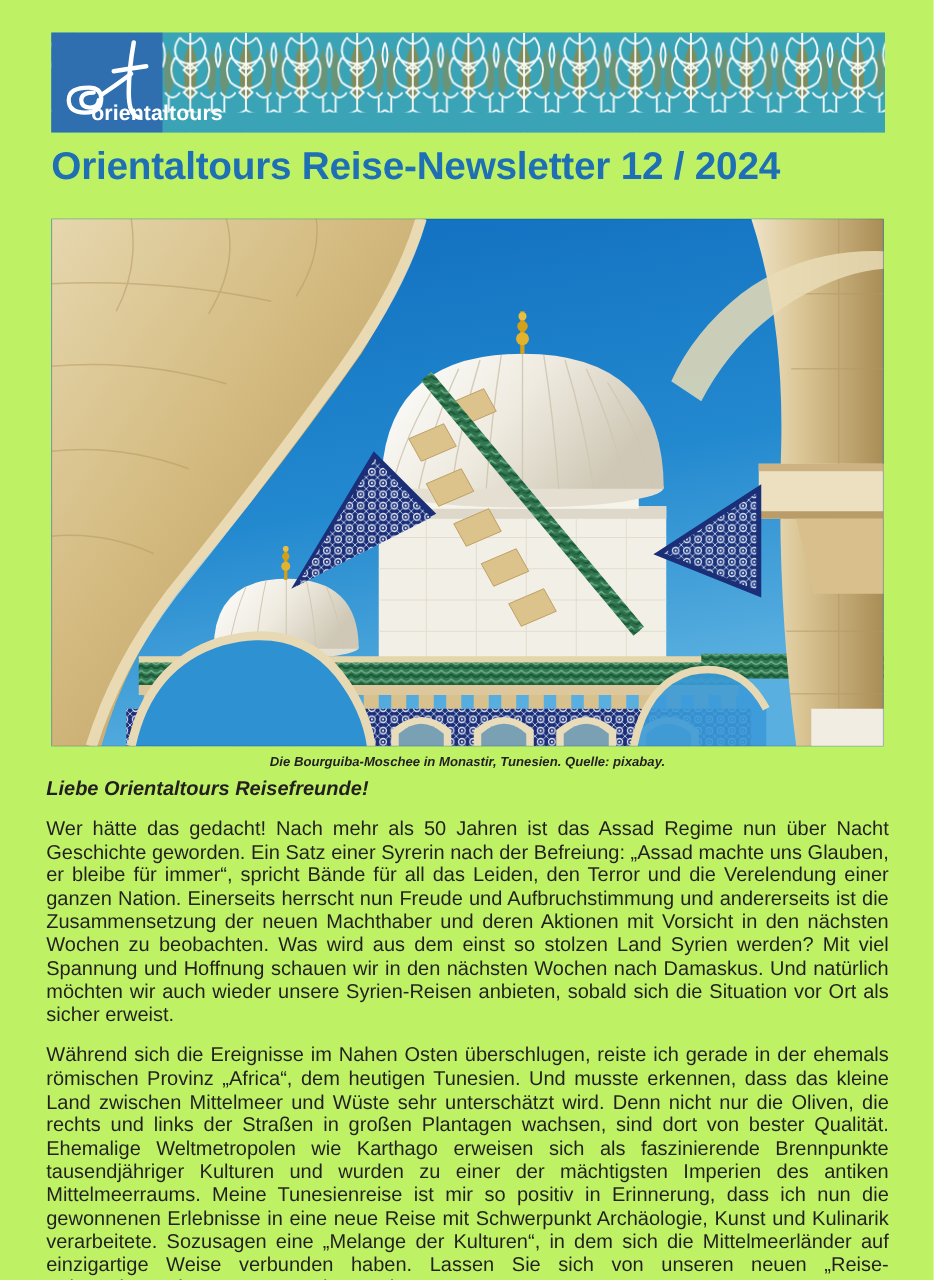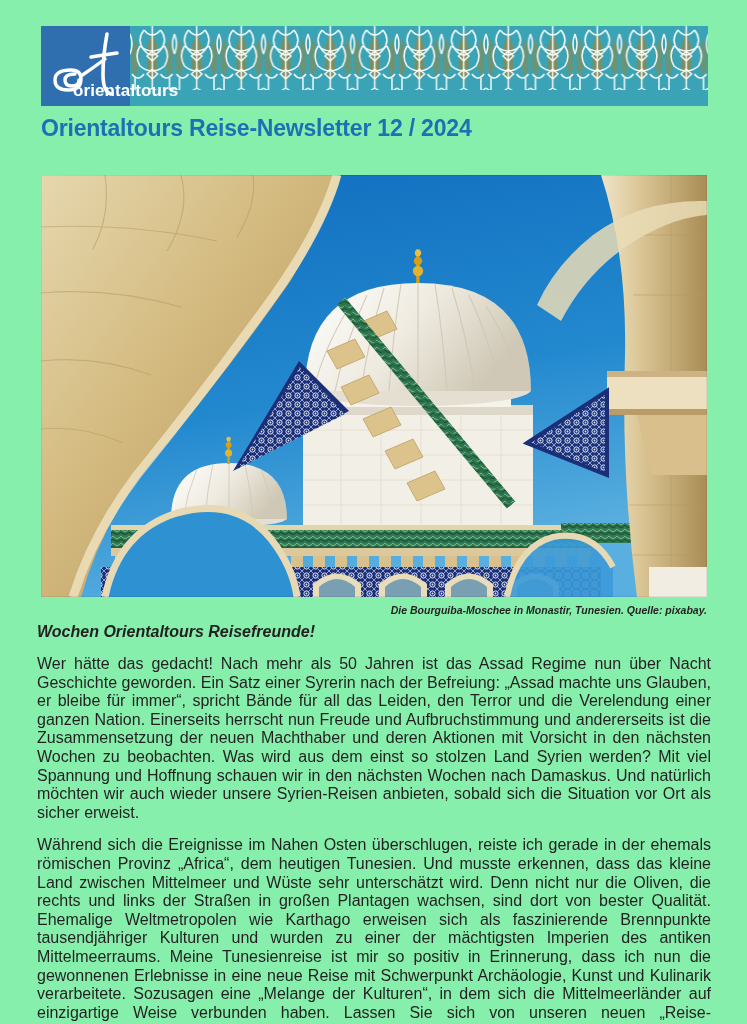--- a/index.html
+++ b/index.html
@@ -13,21 +13,21 @@
     height: 1024px;
     overflow: hidden;
     font-family: "Liberation Sans", sans-serif;
     color: #231f20;
     position: relative;
   }
   .page {
     position: relative;
     width: 747px;
     height: 1024px;
-    background: #86efac;
+    background: #bef264;
   }
 
   
   .header-banner {
     position: absolute;
     left: 41px;
     top: 26px;
     width: 667px;
     height: 80px;
     overflow: hidden;
@@ -55,21 +55,21 @@
     z-index: 4;
     overflow: visible;
   }
 
   
   .newsletter-title {
     position: absolute;
     left: 41px;
     top: 115px;
     width: 680px;
-    font-size: 23px;
+    font-size: 31px;
     font-weight: bold;
     letter-spacing: -0.2px;
     color: #1f6fb4;
     font-family: "Liberation Sans", sans-serif;
     white-space: nowrap;
   }
 
   
   .hero-photo {
     position: absolute;
@@ -80,21 +80,21 @@
     overflow: hidden;
     background: #1f7dc4;
   }
   .hero-photo svg { display: block; }
 
   .photo-caption {
     position: absolute;
     left: 41px;
     top: 604px;
     width: 666px;
-    text-align: right;
+    text-align: center;
     font-size: 10.5px;
     font-style: italic;
     font-weight: bold;
     color: #231f20;
     font-family: "Liberation Sans", sans-serif;
   }
 
   
   .salutation {
     position: absolute;
@@ -387,21 +387,21 @@
 
         <rect x="608" y="392" width="58" height="30" fill="#f1ede2"></rect>
 
         <rect x="0" y="0" width="666" height="422" fill="none" stroke="#00000012" stroke-width="2"></rect>
       </g>
     </svg>
   </div>
 
   <div class="photo-caption">Die Bourguiba-Moschee in Monastir, Tunesien. Quelle: pixabay.</div>
 
-  <div class="salutation">Wochen Orientaltours Reisefreunde!</div>
+  <div class="salutation">Liebe Orientaltours Reisefreunde!</div>
 
   <div class="body-copy">
     <p>Wer hätte das gedacht! Nach mehr als 50 Jahren ist das Assad Regime nun über Nacht Geschichte geworden. Ein Satz einer Syrerin nach der Befreiung: „Assad machte uns Glauben, er bleibe für immer“, spricht Bände für all das Leiden, den Terror und die Verelendung einer ganzen Nation. Einerseits herrscht nun Freude und Aufbruchstimmung und andererseits ist die Zusammensetzung der neuen Machthaber und deren Aktionen mit Vorsicht in den nächsten Wochen zu beobachten. Was wird aus dem einst so stolzen Land Syrien werden? Mit viel Spannung und Hoffnung schauen wir in den nächsten Wochen nach Damaskus. Und natürlich möchten wir auch wieder unsere Syrien-Reisen anbieten, sobald sich die Situation vor Ort als sicher erweist.</p>
     <p>Während sich die Ereignisse im Nahen Osten überschlugen, reiste ich gerade in der ehemals römischen Provinz „Africa“, dem heutigen Tunesien. Und musste erkennen, dass das kleine Land zwischen Mittelmeer und Wüste sehr unterschätzt wird. Denn nicht nur die Oliven, die rechts und links der Straßen in großen Plantagen wachsen, sind dort von bester Qualität. Ehemalige Weltmetropolen wie Karthago erweisen sich als faszinierende Brennpunkte tausendjähriger Kulturen und wurden zu einer der mächtigsten Imperien des antiken Mittelmeerraums. Meine Tunesienreise ist mir so positiv in Erinnerung, dass ich nun die gewonnenen Erlebnisse in eine neue Reise mit Schwerpunkt Archäologie, Kunst und Kulinarik verarbeitete. Sozusagen eine „Melange der Kulturen“, in dem sich die Mittelmeerländer auf einzigartige Weise verbunden haben. Lassen Sie sich von unseren neuen „Reise-SchmankerIn“ für 2025 gerne überraschen!</p>
     <p>Wir wünschen Ihnen entspannte Adventstage und anschließend eine fröhliche und gesunde Weihnachtszeit und einen guten Rutsch ins Jahr 2025 im Kreis Ihrer Familie und Freunde!</p>
   </div>
 
 
 </div>
 

